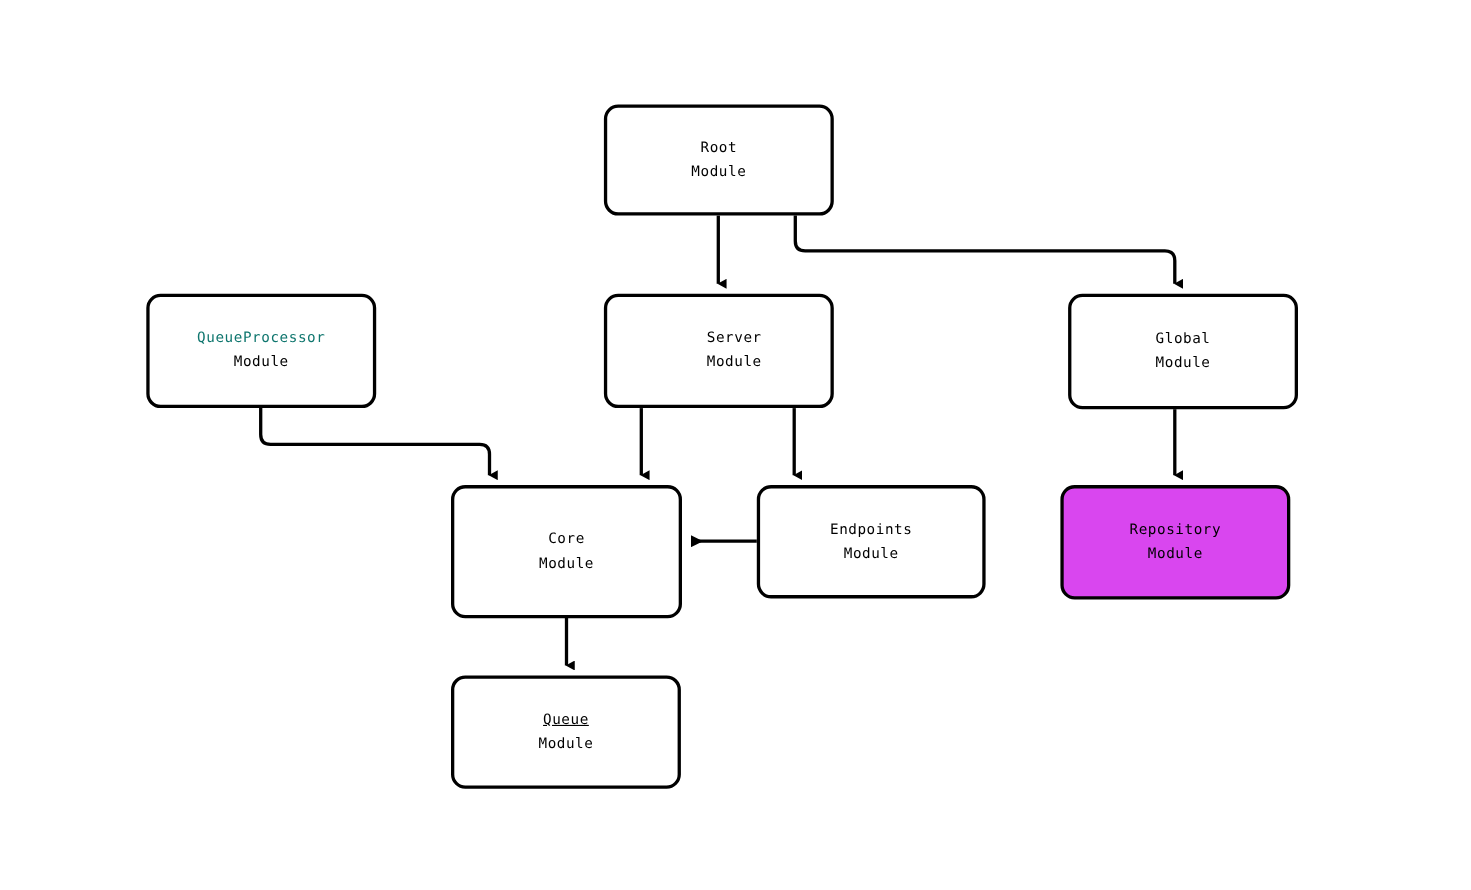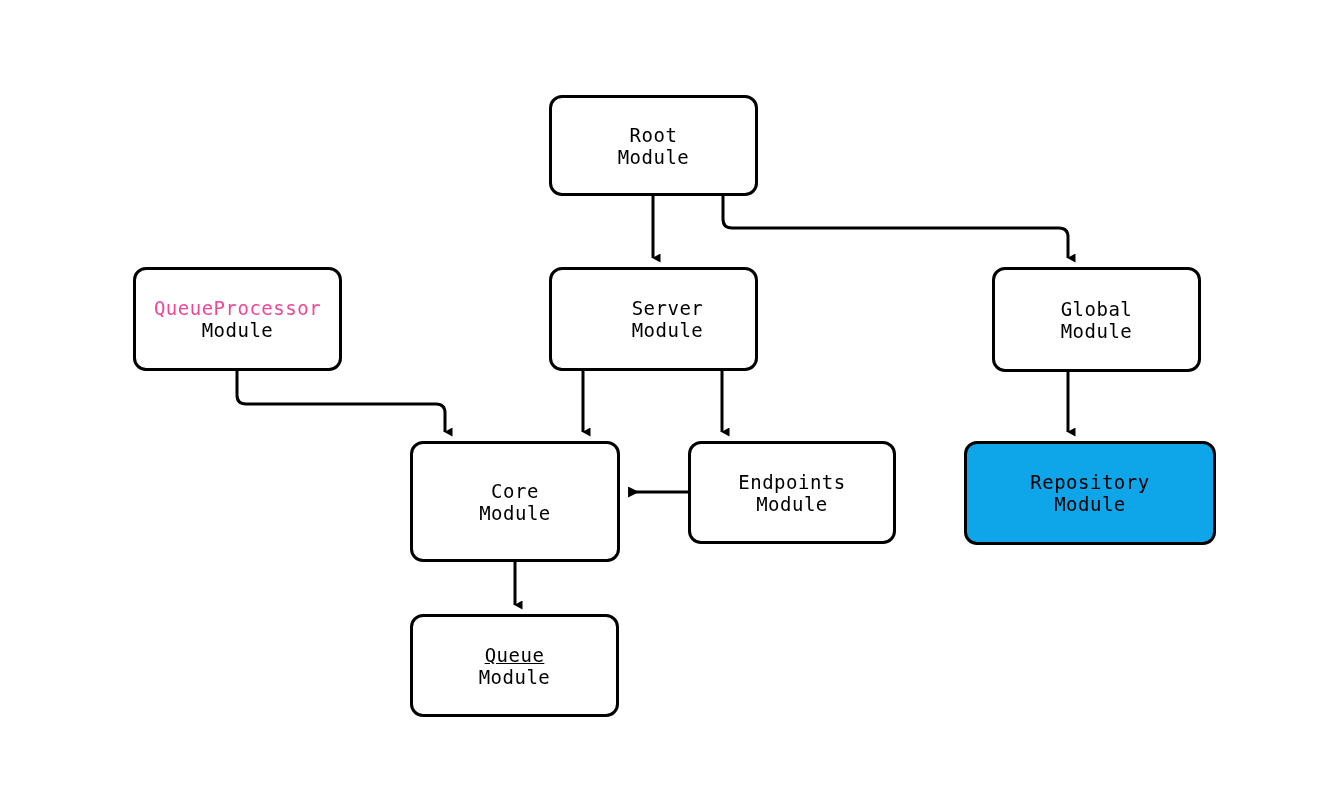--- a/index.html
+++ b/index.html
@@ -33,21 +33,21 @@
     background: #ffffff;
     border: 3px solid #000000;
     border-radius: 13px;
     display: flex;
     flex-direction: column;
     align-items: center;
     justify-content: center;
     z-index: 2;
   }
   .node-label-line {
-    font-size: 19px;
+    font-size: 13px;
     line-height: 22px;
     color: #000000;
     letter-spacing: 0.5px;
     white-space: pre;
     text-align: center;
   }
 </style>
 </head>
 <body>
 
@@ -73,40 +73,40 @@
         <path d="M 515 543 L 515 605" stroke="#000000" marker-end="url(#arrow-down)"></path>
       </g>
   </svg>
 
   <div id="nodes-group">
       <div class="node" style="left: 549px; top: 95px; width: 209px; height: 101px; border-color: rgb(0, 0, 0); background: rgb(255, 255, 255);">
         <div class="node-label-line" style="color: rgb(0, 0, 0);">Root</div>
         <div class="node-label-line" style="color: rgb(0, 0, 0);">Module</div>
       </div>
       <div class="node" style="left: 133px; top: 267px; width: 209px; height: 104px; border-color: rgb(0, 0, 0); background: rgb(255, 255, 255);">
-        <div class="node-label-line" style="color: #ec4899;">QueueProcessor</div>
+        <div class="node-label-line" style="color: #0f766e;">QueueProcessor</div>
         <div class="node-label-line" style="color: rgb(0, 0, 0);">Module</div>
       </div>
       <div class="node" style="left: 549px; top: 267px; width: 209px; height: 104px; border-color: rgb(0, 0, 0); background: rgb(255, 255, 255); padding-left: 28px;">
         <div class="node-label-line" style="color: rgb(0, 0, 0);">Server</div>
         <div class="node-label-line" style="color: rgb(0, 0, 0);">Module</div>
       </div>
-      <div class="node" style="left: 992px; top: 267px; width: 209px; height: 105px; border-color: rgb(0, 0, 0); background: rgb(255, 255, 255);">
+      <div class="node" style="left: 971px; top: 267px; width: 209px; height: 105px; border-color: rgb(0, 0, 0); background: rgb(255, 255, 255);">
         <div class="node-label-line" style="color: rgb(0, 0, 0);">Global</div>
         <div class="node-label-line" style="color: rgb(0, 0, 0);">Module</div>
       </div>
       <div class="node" style="left: 410px; top: 441px; width: 210px; height: 121px; border-color: rgb(0, 0, 0); background: rgb(255, 255, 255);">
         <div class="node-label-line" style="color: rgb(0, 0, 0);">Core</div>
         <div class="node-label-line" style="color: rgb(0, 0, 0);">Module</div>
       </div>
       <div class="node" style="left: 688px; top: 441px; width: 208px; height: 103px; border-color: rgb(0, 0, 0); background: rgb(255, 255, 255);">
         <div class="node-label-line" style="color: rgb(0, 0, 0);">Endpoints</div>
         <div class="node-label-line" style="color: rgb(0, 0, 0);">Module</div>
       </div>
-      <div class="node" style="left: 964px; top: 441px; width: 252px; height: 104px; border-color: rgb(0, 0, 0); background: #0ea5e9;">
+      <div class="node" style="left: 964px; top: 441px; width: 209px; height: 104px; border-color: rgb(0, 0, 0); background: #d946ef;">
         <div class="node-label-line" style="color: rgb(0, 0, 0);">Repository</div>
         <div class="node-label-line" style="color: rgb(0, 0, 0);">Module</div>
       </div>
       <div class="node" style="left: 410px; top: 614px; width: 209px; height: 103px; border-color: rgb(0, 0, 0); background: rgb(255, 255, 255);">
         <div class="node-label-line" style="color: rgb(0, 0, 0); text-decoration: underline;">Queue</div>
         <div class="node-label-line" style="color: rgb(0, 0, 0);">Module</div>
       </div>
     </div>
 
 </div>

